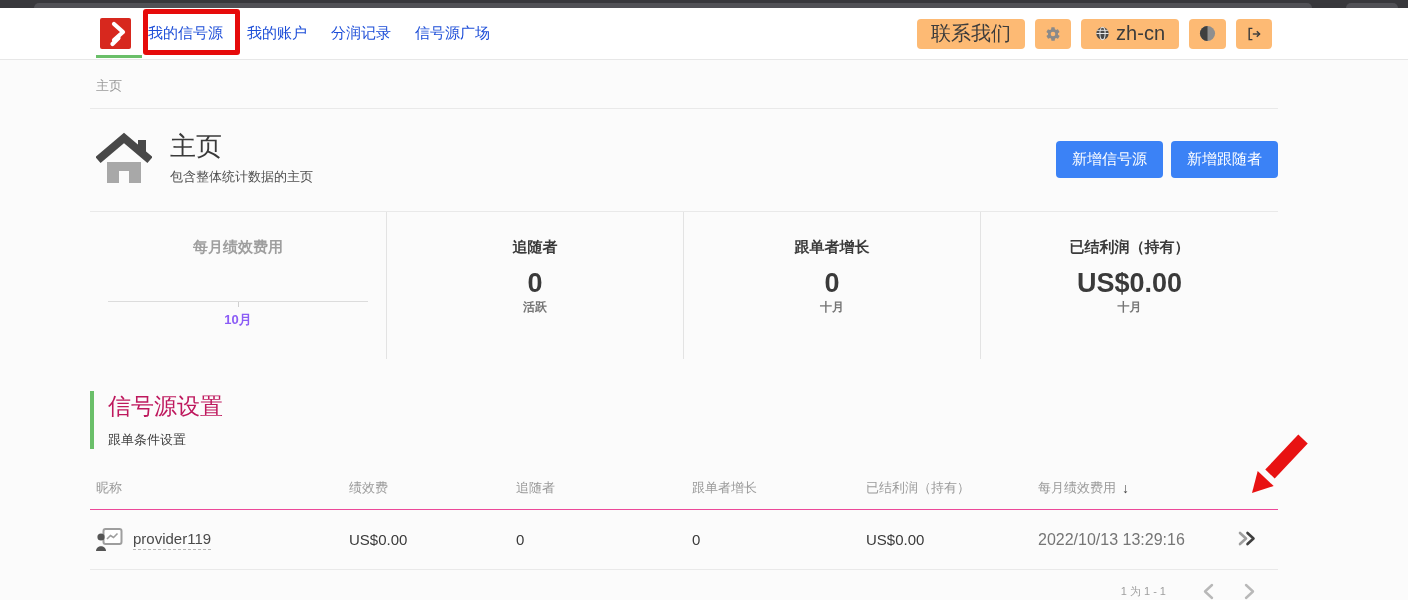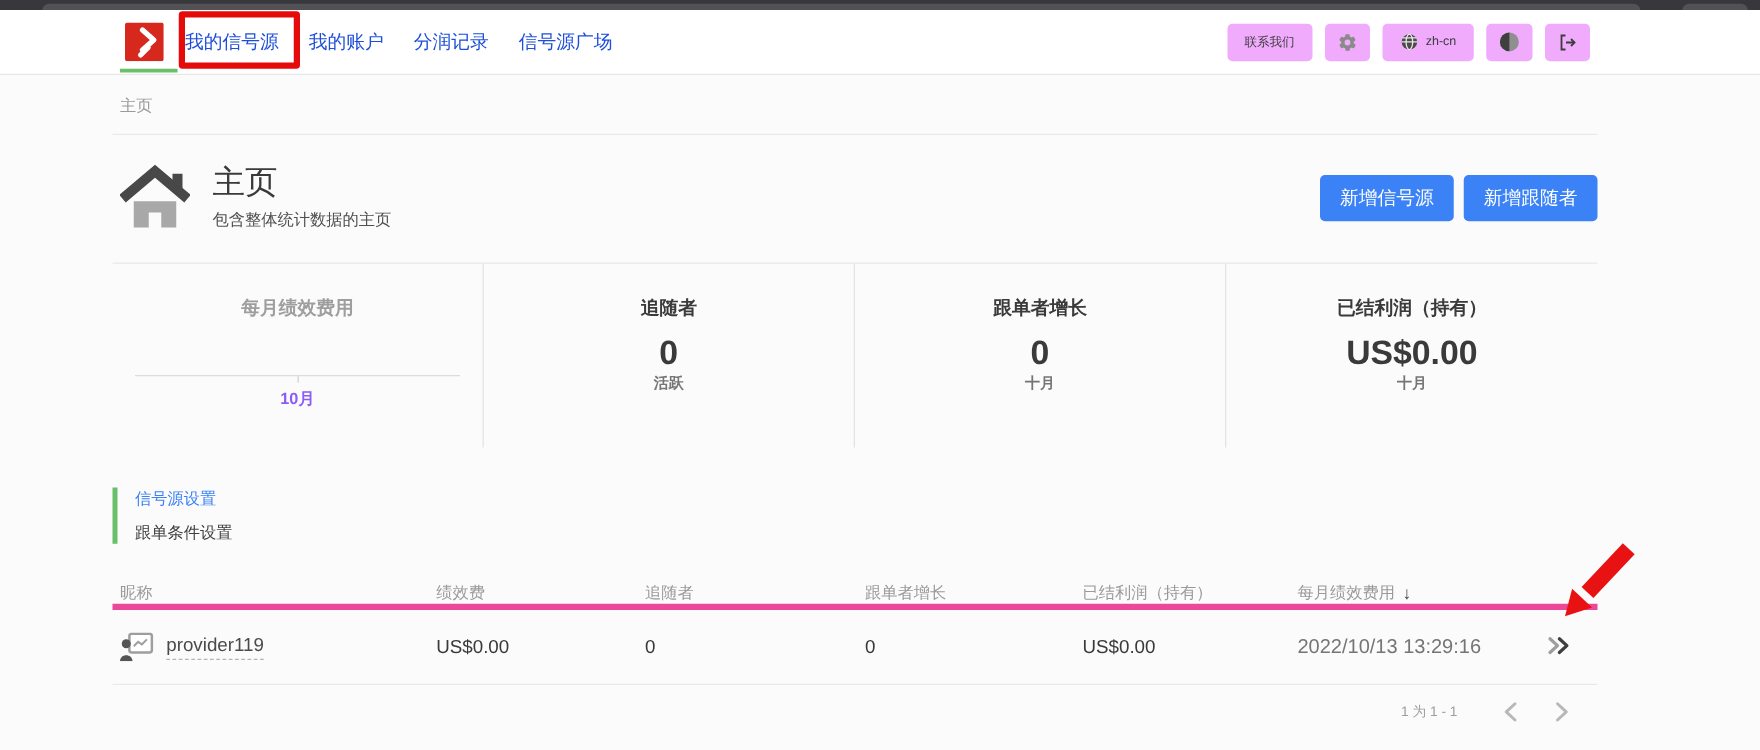--- a/index.html
+++ b/index.html
@@ -19,23 +19,23 @@
     height:52px; background:#fff; border-bottom:1px solid #e7e7e7;
     display:flex; align-items:center; padding:0 136px 0 100px; position:relative;
   }
   .logo { width:31px; height:31px; display:block; cursor:pointer; }
   .logo-underline { position:absolute; left:96px; bottom:1px; width:46px; height:3px; background:#6abf69; }
   .nav-items { display:flex; align-items:center; margin-left:17px; }
   .nav-item { font-size:15px; color:#1d4ed8; padding:0 12px; cursor:pointer; white-space:nowrap; }
   .nav-item:first-child { padding-left:0; }
   .nav-right { margin-left:auto; display:flex; align-items:center; gap:10px; }
   .tool-btn {
-    background:#f0abfc; border:none; border-radius:4px; height:30px;
+    background:#fdba74; border:none; border-radius:4px; height:30px;
     display:flex; align-items:center; justify-content:center;
-    font-size:10px; color:#3c3c3c; padding:0 14px; cursor:pointer;
+    font-size:20px; color:#3c3c3c; padding:0 14px; cursor:pointer;
     font-family:"Liberation Sans", sans-serif;
   }
   .tool-btn.icon-only { padding:0 10px; }
   .tool-btn svg { display:block; }
   .lang-globe { margin-right:6px; }
 
   
   .content { margin-left:90px; width:1188px; }
 
   .breadcrumb-row { padding:16px 0 13px 6px; border-bottom:1px solid #e9e9e9; }
@@ -62,27 +62,27 @@
   .stat-title.muted { color:#9e9e9e; }
   .stat-value { font-size:27px; color:#3a3a3a; margin-top:12px; line-height:1.1; }
   .stat-sub { font-size:12px; color:#757575; }
   .mini-chart { margin-top:44px; }
   .mini-chart .axis { border-top:1px solid #dcdcdc; width:94%; margin:0 auto; position:relative; }
   .mini-chart .tick { position:absolute; left:50%; top:0; width:1px; height:5px; background:#cfcfcf; }
   .mini-chart .axis-label { font-size:13px; color:#8b5cf6; margin-top:9px; }
 
   
   .section-header { margin-top:32px; border-left:4px solid #6abf69; padding-left:14px; }
-  .section-title { font-size:13px; color:#3b82f6; }
+  .section-title { font-size:23px; color:#be185d; }
   .section-subtitle { font-size:13px; color:#3f3f3f; margin-top:9px; }
 
   
   .provider-table { margin-top:30px; }
   .t-row { display:grid; grid-template-columns:259px 167px 176px 174px 172px 200px 1fr; align-items:center; }
-  .t-head { font-size:13px; color:#9a9a9a; padding-bottom:0; border-bottom:5px solid #ec4899; }
+  .t-head { font-size:13px; color:#9a9a9a; padding-bottom:12px; border-bottom:1px solid #ec4899; }
   .t-head .cell:first-child { padding-left:6px; }
   .t-head .sortable { cursor:pointer; display:flex; align-items:center; }
   .sort-arrow { color:#4a4a4a; margin-left:6px; font-size:14px; }
   .t-body { height:60px; border-bottom:1px solid #e9e9e9; font-size:15px; color:#3a3a3a; }
   .nickname-cell { display:flex; align-items:center; padding-left:6px; }
   .provider-name {
     margin-left:10px; color:#4a4a4a; border-bottom:1px dashed #b5b5b5;
     padding-bottom:2px; cursor:pointer;
   }
   .date-cell { color:#757575; font-size:16px; }

